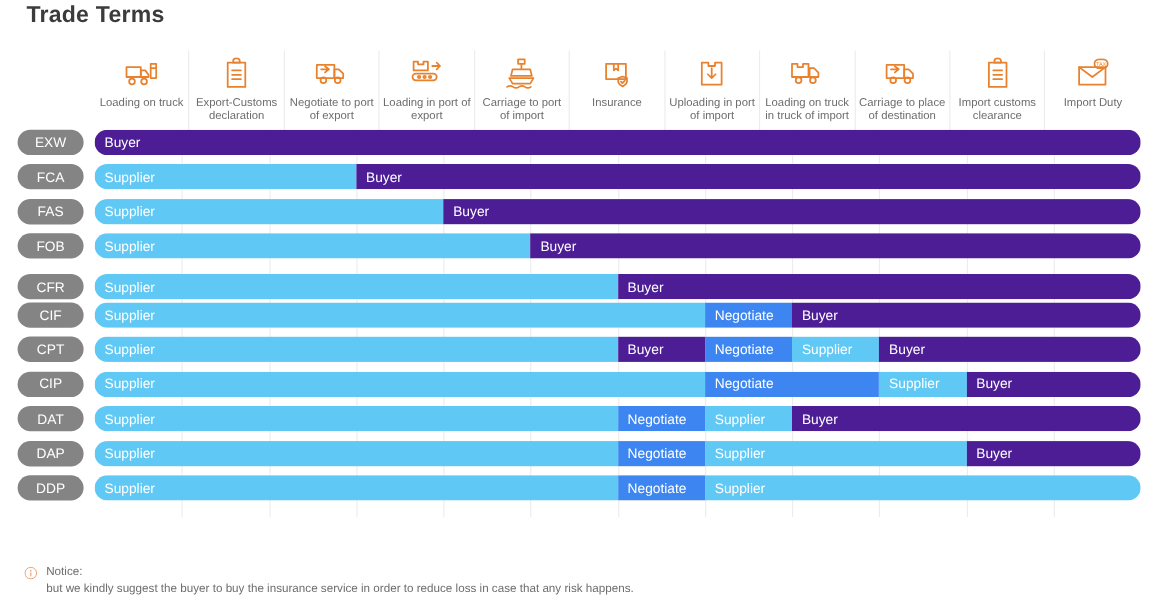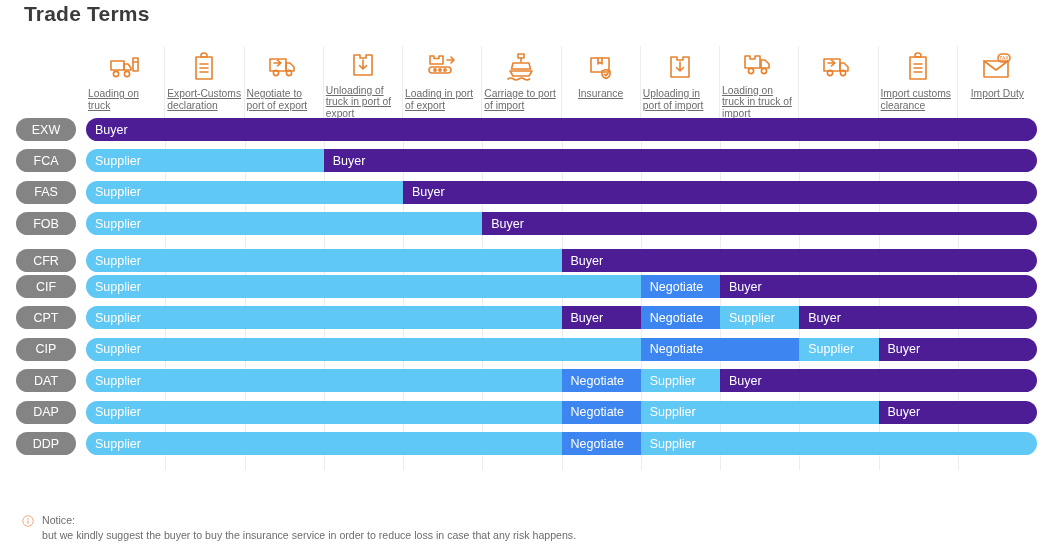--- a/index.html
+++ b/index.html
@@ -28,23 +28,22 @@
     box-sizing:border-box;
     display:flex;flex-direction:column;align-items:center;
     border-right:1px solid #ececec;
     padding-top:2px;
   }
   .col:last-child{border-right:none;}
   .col-icon{height:38px;display:flex;align-items:center;justify-content:center;}
   .col-icon svg{display:block;}
   .col-label{
     font-size:10.3px;line-height:11.8px;
-    text-align:left;color:#6d6d6d;
+    text-align:center;color:#6d6d6d;
     padding:2px 2px 0 2px;
-    text-decoration:underline;
   }
 
   
   #chart{
     position:absolute;left:0;top:118px;
     width:1059px;height:352px;
   }
   
   #gridlines{
     position:absolute;left:86px;top:0;
@@ -147,31 +146,20 @@
             <circle cx="9" cy="19" r="2.6"></circle>
             <circle cx="22" cy="19" r="2.6"></circle>
             <path d="M7 9h7M10.5 6.2 14 9l-3.5 2.8"></path>
           </g>
         </svg>
       </div>
       <div class="col-label">Negotiate to port of export</div>
     </div>
     <div class="col">
       <div class="col-icon">
-        <svg width="26" height="28" viewBox="0 0 26 28">
-          <g fill="none" stroke="#E8822E" stroke-width="1.6" stroke-linecap="round" stroke-linejoin="round">
-            <path d="M4 4h6v3h6V4h6v20H4z"></path>
-            <path d="M13 9v9M9.5 14.5 13 18l3.5-3.5"></path>
-          </g>
-        </svg>
-      </div>
-      <div class="col-label">Unloading of truck in port of export</div>
-    </div>
-    <div class="col">
-      <div class="col-icon">
         <svg width="34" height="28" viewBox="0 0 34 28">
           <g fill="none" stroke="#E8822E" stroke-width="1.6" stroke-linecap="round" stroke-linejoin="round">
             <path d="M5 3h4v2.5h5V3h4v8H5z"></path>
             <path d="M22 7h7M26 4l3 3-3 3"></path>
             <rect x="4" y="14" width="22" height="6" rx="3"></rect>
             <circle cx="10" cy="17" r="1.1"></circle>
             <circle cx="15" cy="17" r="1.1"></circle>
             <circle cx="20" cy="17" r="1.1"></circle>
           </g>
         </svg>
@@ -234,20 +222,21 @@
         <svg width="34" height="26" viewBox="0 0 34 26">
           <g fill="none" stroke="#E8822E" stroke-width="1.6" stroke-linecap="round" stroke-linejoin="round">
             <path d="M3 5h16v12H3z"></path>
             <path d="M19 9h4l4 4v4h-8z"></path>
             <circle cx="9" cy="19" r="2.6"></circle>
             <circle cx="22" cy="19" r="2.6"></circle>
             <path d="M7 9h7M10.5 6.2 14 9l-3.5 2.8"></path>
           </g>
         </svg>
       </div>
+      <div class="col-label">Carriage to place of destination</div>
     </div>
     <div class="col">
       <div class="col-icon">
         <svg width="26" height="30" viewBox="0 0 26 30">
           <g fill="none" stroke="#E8822E" stroke-width="1.6" stroke-linecap="round" stroke-linejoin="round">
             <path d="M5 5h16v22H5z" rx="2"></path>
             <path d="M10 5V3.5A2.5 2.5 0 0 1 12.5 1h1A2.5 2.5 0 0 1 16 3.5V5z"></path>
             <path d="M9 12h8M9 16h8M9 20h8"></path>
           </g>
         </svg>

